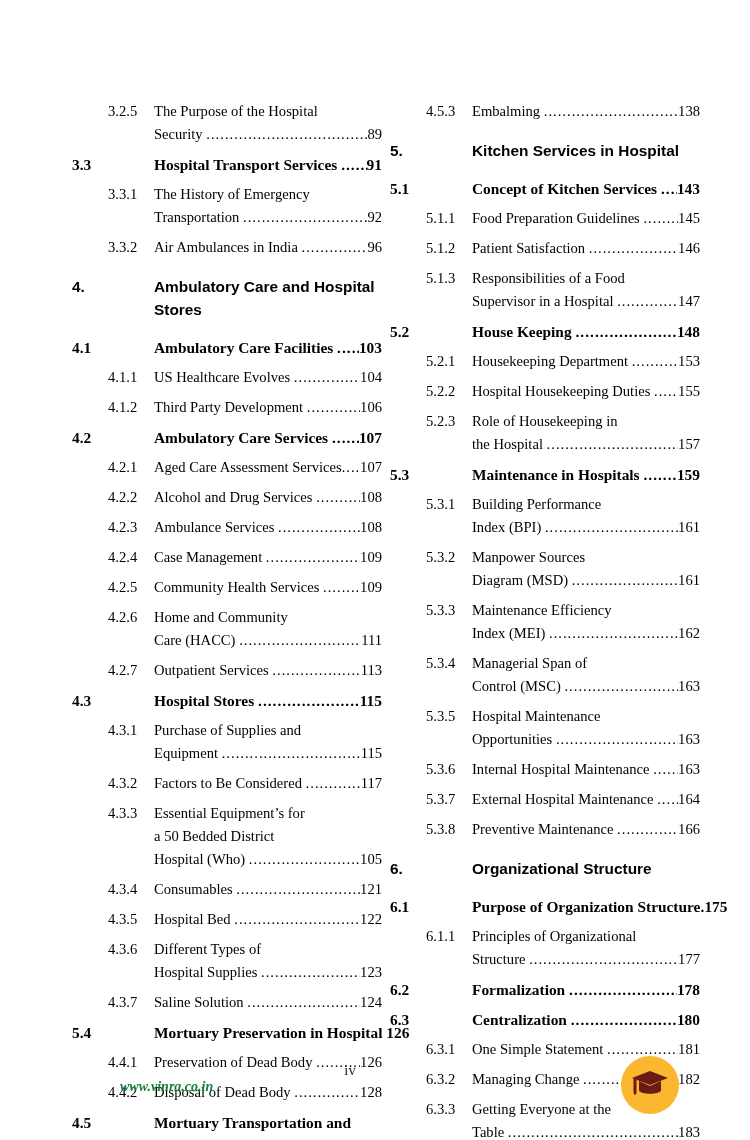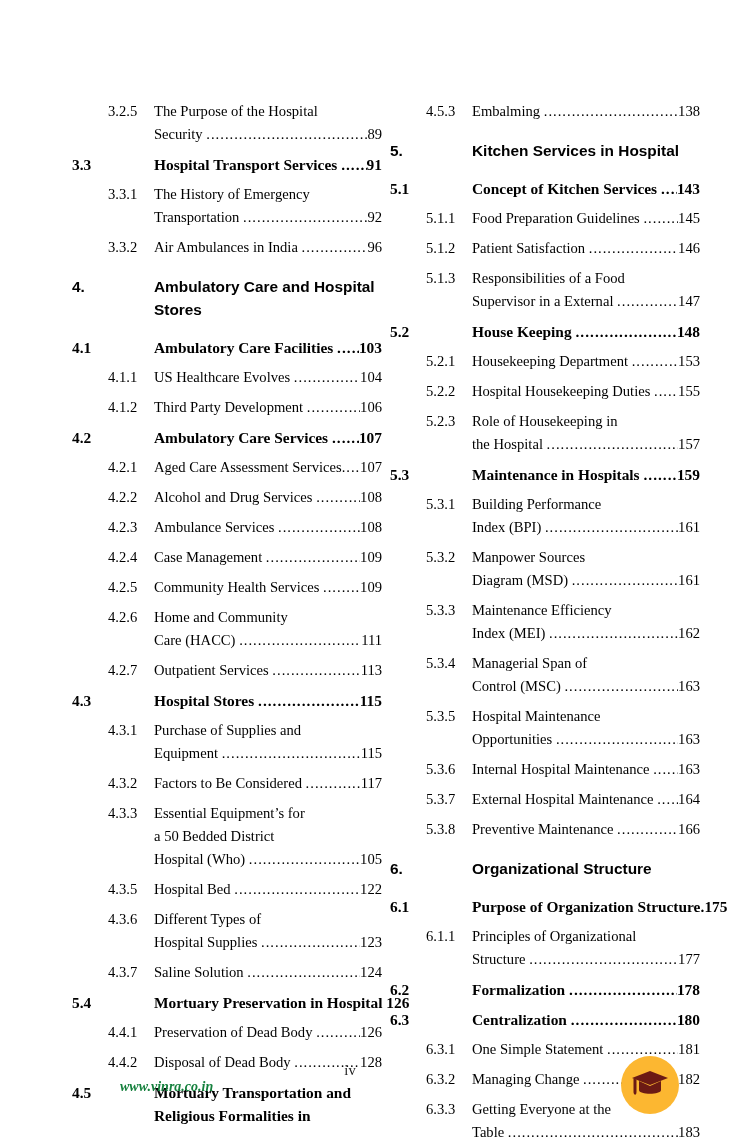--- a/index.html
+++ b/index.html
@@ -369,20 +369,31 @@
             </span>
             <span class="line">
               <span class="txt">Hospital (Who)</span>
               <span class="txt"> </span>
               <span class="leader"></span>
               <span class="pg">105</span>
             </span>
           </span>
         </div>
         <div class="entry lvl2">
+          <span class="num">4.3.4</span>
+          <span class="body">
+            <span class="line">
+              <span class="txt">Consumables</span>
+              <span class="txt"> </span>
+              <span class="leader"></span>
+              <span class="pg">121</span>
+            </span>
+          </span>
+        </div>
+        <div class="entry lvl2">
           <span class="num">4.3.5</span>
           <span class="body">
             <span class="line">
               <span class="txt">Hospital Bed</span>
               <span class="txt"> </span>
               <span class="leader"></span>
               <span class="pg">122</span>
             </span>
           </span>
         </div>
@@ -505,21 +516,21 @@
             </span>
           </span>
         </div>
         <div class="entry lvl2">
           <span class="num">5.1.3</span>
           <span class="body">
             <span class="cont">
               <span class="txt">Responsibilities of a Food</span>
             </span>
             <span class="line">
-              <span class="txt">Supervisor in a External</span>
+              <span class="txt">Supervisor in a Hospital</span>
               <span class="txt"> </span>
               <span class="leader"></span>
               <span class="pg">147</span>
             </span>
           </span>
         </div>
         <div class="entry lvl1">
           <span class="num">5.2</span>
           <span class="body">
             <span class="line">

